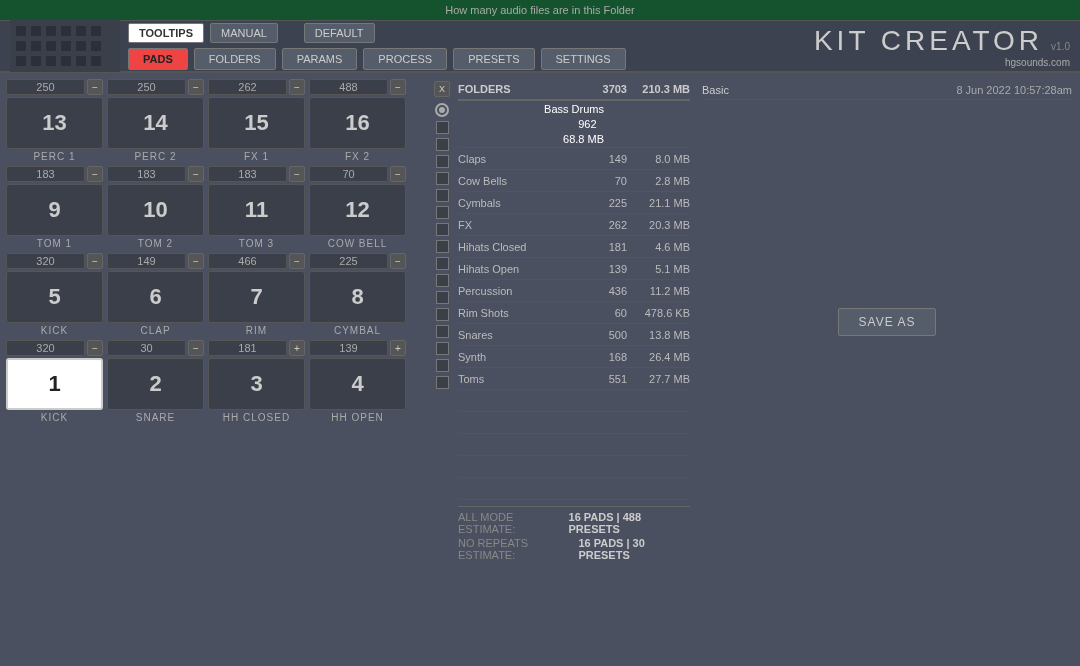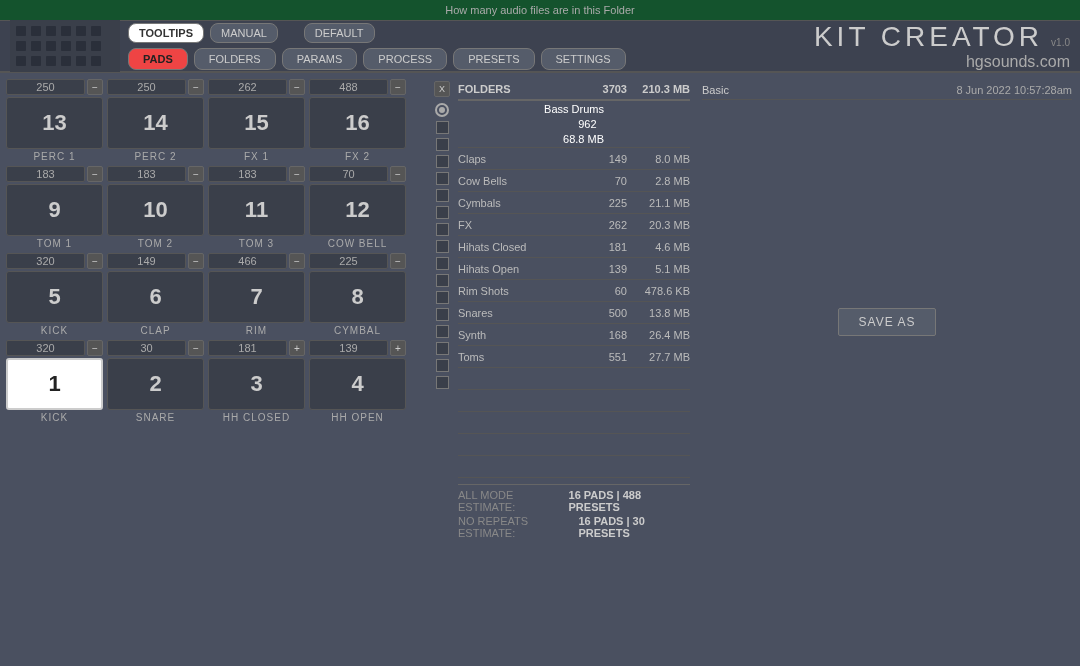--- a/index.html
+++ b/index.html
@@ -47,21 +47,21 @@
       gap: 6px;
       align-items: center;
     }
     .btn-header {
       background: #555c6a;
       border: 1px solid #777;
       color: #ccc;
       padding: 3px 10px;
       font-size: 11px;
       cursor: pointer;
-      border-radius: 8px;
+      border-radius: 2px;
       text-align: center;
     }
     .btn-header.active {
       background: #fff;
       color: #333;
       font-weight: bold;
     }
     .btn-header.nav {
       padding: 4px 14px;
       font-size: 11px;
@@ -358,21 +358,21 @@
       <button class="btn-header nav">PRESETS</button>
       <button class="btn-header nav">SETTINGS</button>
     </div>
   </div>
 
   <div class="title-area">
     <div style="display:flex; align-items:baseline; gap:8px;">
       <span style="font-size:28px; font-weight:300; color:#ccc; letter-spacing:4px;">KIT CREATOR</span>
       <span style="font-size:10px; color:#888;">v1.0</span>
     </div>
-    <div style="font-size:16px; color:#aaa; text-align:right;">hgsounds.com</div>
+    <div style="font-size:10px; color:#aaa; text-align:right;">hgsounds.com</div>
   </div>
 </div>
 
 <div class="main">
 
   <div class="pads-panel">
 
     <div class="pad-row">
       <div class="pad-cell">
         <div class="pad-num-row">
@@ -575,20 +575,25 @@
       <span class="fname">Hihats Closed</span>
       <span class="fcount">181</span>
       <span class="fsize">4.6 MB</span>
     </div>
     <div class="folder-row">
       <span class="fname">Hihats Open</span>
       <span class="fcount">139</span>
       <span class="fsize">5.1 MB</span>
     </div>
     <div class="folder-row">
+      <span class="fname">Percussion</span>
+      <span class="fcount">436</span>
+      <span class="fsize">11.2 MB</span>
+    </div>
+    <div class="folder-row">
       <span class="fname">Rim Shots</span>
       <span class="fcount">60</span>
       <span class="fsize">478.6 KB</span>
     </div>
     <div class="folder-row">
       <span class="fname">Snares</span>
       <span class="fcount">500</span>
       <span class="fsize">13.8 MB</span>
     </div>
     <div class="folder-row">

